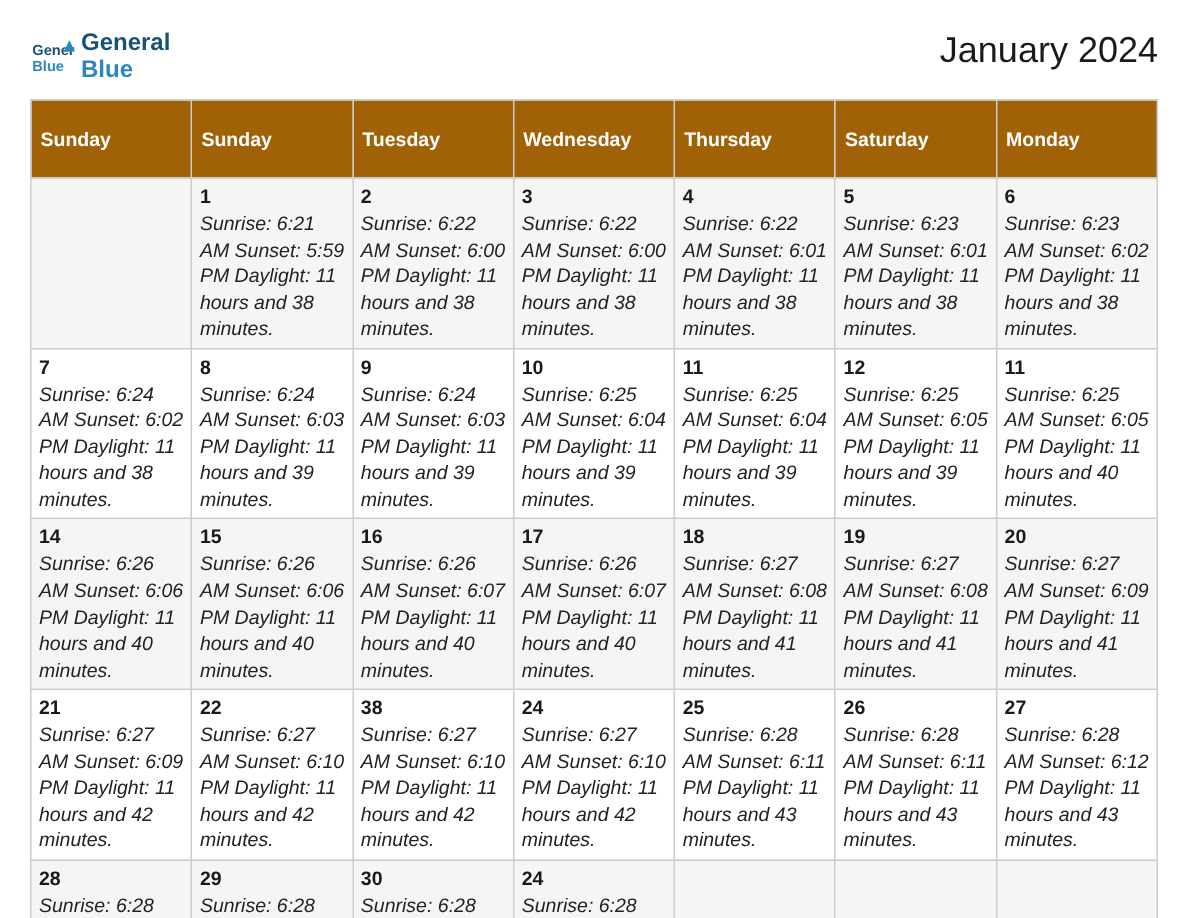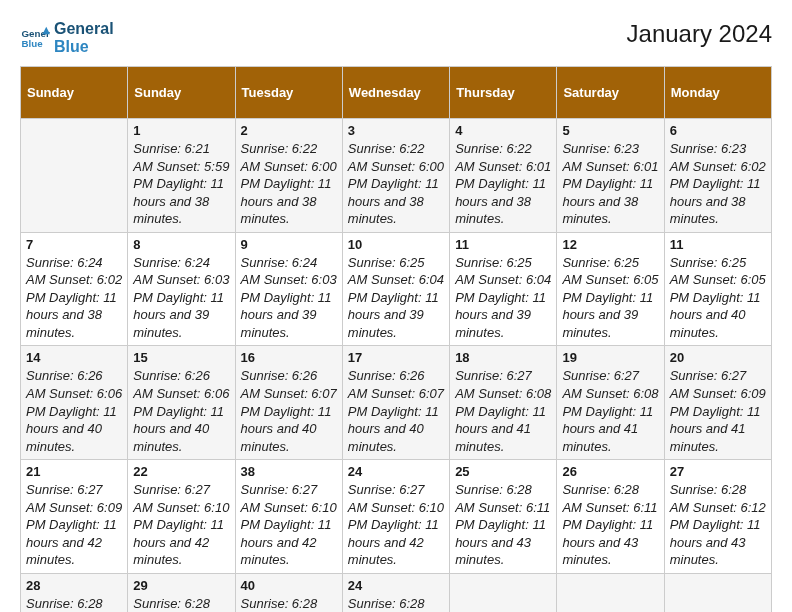--- a/index.html
+++ b/index.html
@@ -323,21 +323,21 @@
 and 44 minutes.</div>
         </td>
         <td>
           <span class="day-num">29</span>
           <div class="day-info">Sunrise: 6:28 AM
 Sunset: 6:12 PM
 Daylight: 11 hours
 and 44 minutes.</div>
         </td>
         <td>
-          <span class="day-num">40</span>
+          <span class="day-num">30</span>
           <div class="day-info">Sunrise: 6:28 AM
 Sunset: 6:13 PM
 Daylight: 11 hours
 and 44 minutes.</div>
         </td>
         <td>
           <span class="day-num">24</span>
           <div class="day-info">Sunrise: 6:28 AM
 Sunset: 6:13 PM
 Daylight: 11 hours

